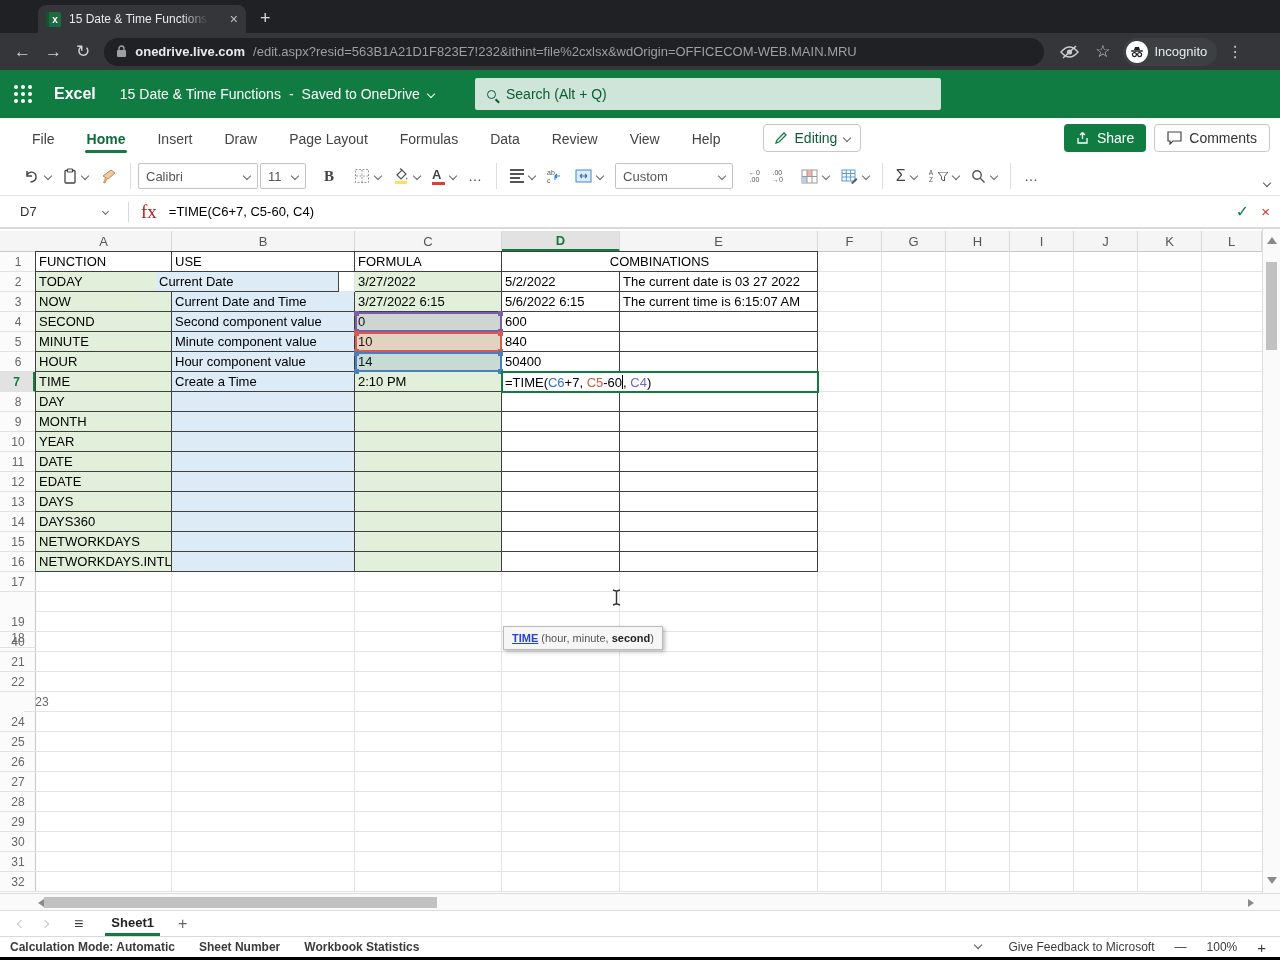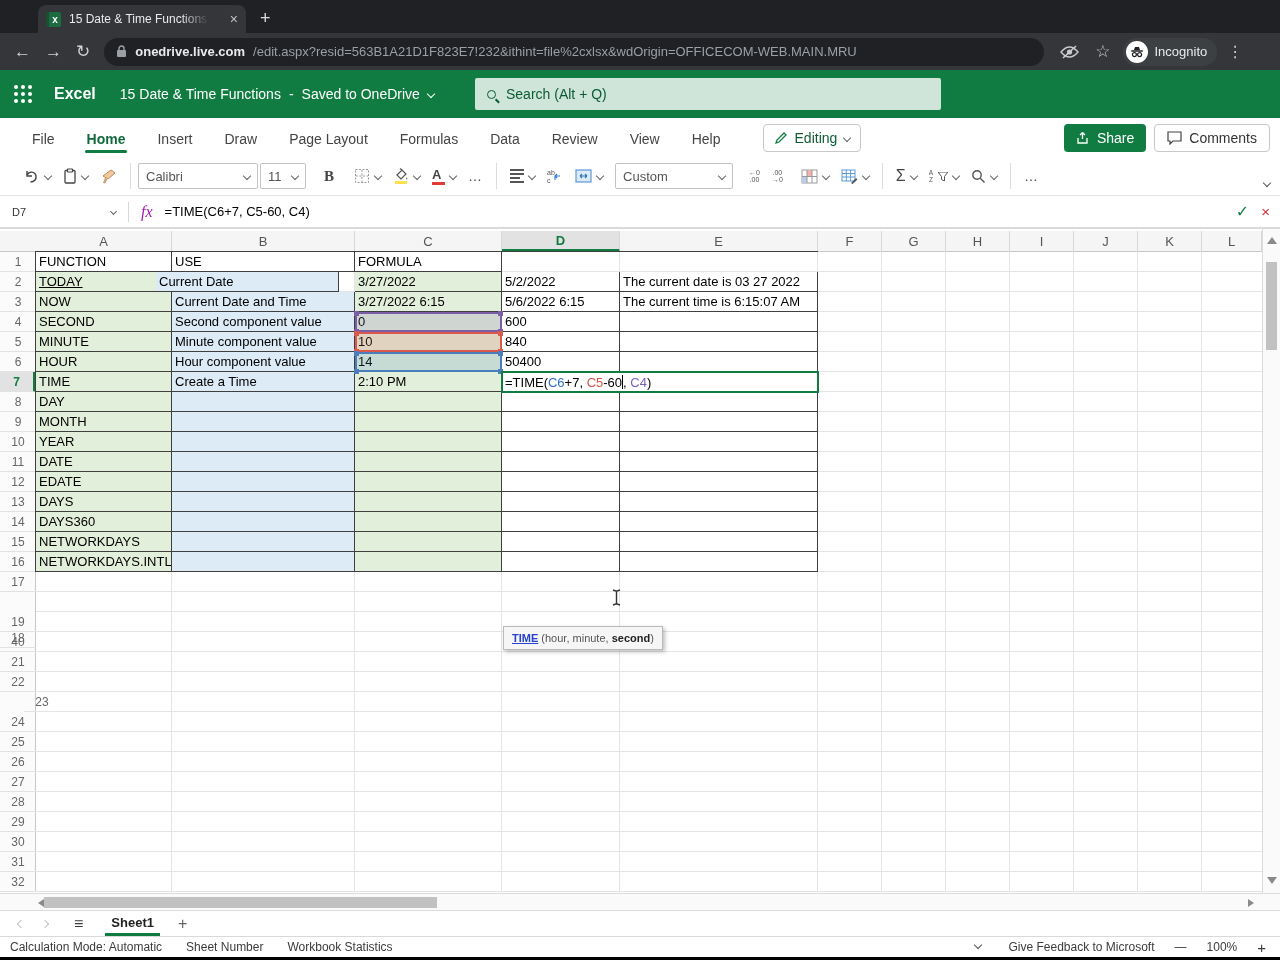--- a/index.html
+++ b/index.html
@@ -74,23 +74,23 @@
   .fcA { font-weight:bold; font-size:13px; line-height:1; }
   .fcA .bar { display:block; height:3px; margin-top:1px; }
   .tinytxt { font-size:7px; line-height:7px; color:#555; text-align:center; }
   .dots3 { font-size:14px; color:#444; letter-spacing:1px; }
   .alines i { display:block; height:1.5px; background:#555; margin:2.5px 0; }
   #ribbon-collapse { position:absolute; right:10px; top:180px; color:#555; }
 
   
   #formulabar { left:0; top:196px; width:1280px; height:33px; background:#fff; border-bottom:2px solid #dadada;
                 display:flex; align-items:center; }
-  .namebox { width:128px; height:100%; display:flex; align-items:center; padding:0 12px; font-size:11px; color:#333; }
+  .namebox { width:128px; height:100%; display:flex; align-items:center; padding:0 20px; font-size:13px; color:#333; }
   .fbdiv { width:1px; height:20px; background:#d8d8d8; }
-  .fx { font-family:"Liberation Serif",serif; font-style:italic; font-size:16px; color:#a21caf; padding:0 12px; }
+  .fx { font-family:"Liberation Serif",serif; font-size:19px; color:#b91c1c; padding:0 12px; }
   .fml { font-size:13px; color:#000; }
   .fb-actions { margin-left:auto; display:flex; align-items:center; gap:12px; padding-right:10px; }
   .fb-ok { color:#107C41; font-size:16px; } .fb-x { color:#d13438; font-size:15px; }
 
   
   #grid { left:0; top:229px; width:1280px; height:664px; background:#fff; overflow:hidden; }
   #colhdrs { position:absolute; left:0; top:2px; width:1262px; height:21px; background:#f5f5f5; border-bottom:1px solid #c8c8c8; }
   .colhdr { position:absolute; top:0; height:21px; border-right:1px solid #d8d8d8; color:#555; font-size:13px;
             display:flex; align-items:center; justify-content:center; }
   .colhdr.sel { background:#e2e2e2; color:#107C41; font-weight:bold; border-bottom:3px solid #107C41; }
@@ -128,21 +128,21 @@
 
   
   #sheetbar { left:0; top:911px; width:1280px; height:25px; background:#fff; display:flex; align-items:center; }
   .snav { color:#c2c2c2; margin-left:18px; }
   .hamb { font-size:16px; color:#3b3b3b; margin-left:26px; }
   .sheettab { margin-left:22px; height:25px; display:flex; align-items:center; padding:0 6px; font-size:13px; font-weight:bold;
               color:#222; border-bottom:3px solid #107C41; }
   .addsheet { margin-left:18px; color:#666; font-size:16px; }
   #statusbar { left:0; top:936px; width:1280px; height:21px; background:#fff; border-top:1px solid #d9d9d9;
                display:flex; align-items:center; font-size:12px; color:#3b3b3b; }
-  .stitem { margin-left:24px; } .stitem:first-child { margin-left:10px; }
+  .stitem { margin-left:24px;font-weight:bold; } .stitem:first-child { margin-left:10px; }
   #st-chev { position:absolute; left:975px; top:942px; color:#555; }
   .st-right { margin-left:auto; display:flex; align-items:center; gap:20px; padding-right:14px; }
   #blackstrip { left:0; top:957px; width:1280px; height:3px; background:#000; }
   svg { display:block; }
 </style>
 </head>
 <body>
 
 <div id="page">
 
@@ -453,21 +453,22 @@
         <div class="vline" style="left: 781px;"></div>
         <div class="vline" style="left: 845px;"></div>
         <div class="vline" style="left: 909px;"></div>
         <div class="vline" style="left: 973px;"></div>
         <div class="vline" style="left: 1037px;"></div>
         <div class="vline" style="left: 1101px;"></div>
         <div class="vline" style="left: 1165px;"></div>
         <div class="cell" style="left: 0px; top: 0px; width: 136px;">FUNCTION</div>
         <div class="cell" style="left: 136px; top: 0px; width: 183px;">USE</div>
         <div class="cell" style="left: 319px; top: 0px; width: 147px;">FORMULA</div>
-        <div class="cell green" style="left: 0px; top: 20px; width: 136px; text-decoration: underline;">TODAY</div>
+        <div class="cell center" style="left: 466px; top: 0px; width: 316px;">COMBINATIONS</div>
+        <div class="cell green" style="left: 0px; top: 20px; width: 136px;">TODAY</div>
         <div class="cell blue" style="left: 120px; top: 20px; width: 183px;">Current Date</div>
         <div class="cell green" style="left: 319px; top: 20px; width: 147px;">3/27/2022</div>
         <div class="cell" style="left: 466px; top: 20px; width: 118px;">5/2/2022</div>
         <div class="cell" style="left: 584px; top: 20px; width: 198px;">The current date is 03 27 2022</div>
         <div class="cell green" style="left: 0px; top: 40px; width: 136px;">NOW</div>
         <div class="cell blue" style="left: 136px; top: 40px; width: 183px;">Current Date and Time</div>
         <div class="cell green" style="left: 319px; top: 40px; width: 147px;">3/27/2022 6:15</div>
         <div class="cell" style="left: 466px; top: 40px; width: 118px;">5/6/2022 6:15</div>
         <div class="cell" style="left: 584px; top: 40px; width: 198px;">The current time is 6:15:07 AM</div>
         <div class="cell green" style="left: 0px; top: 60px; width: 136px;">SECOND</div>

